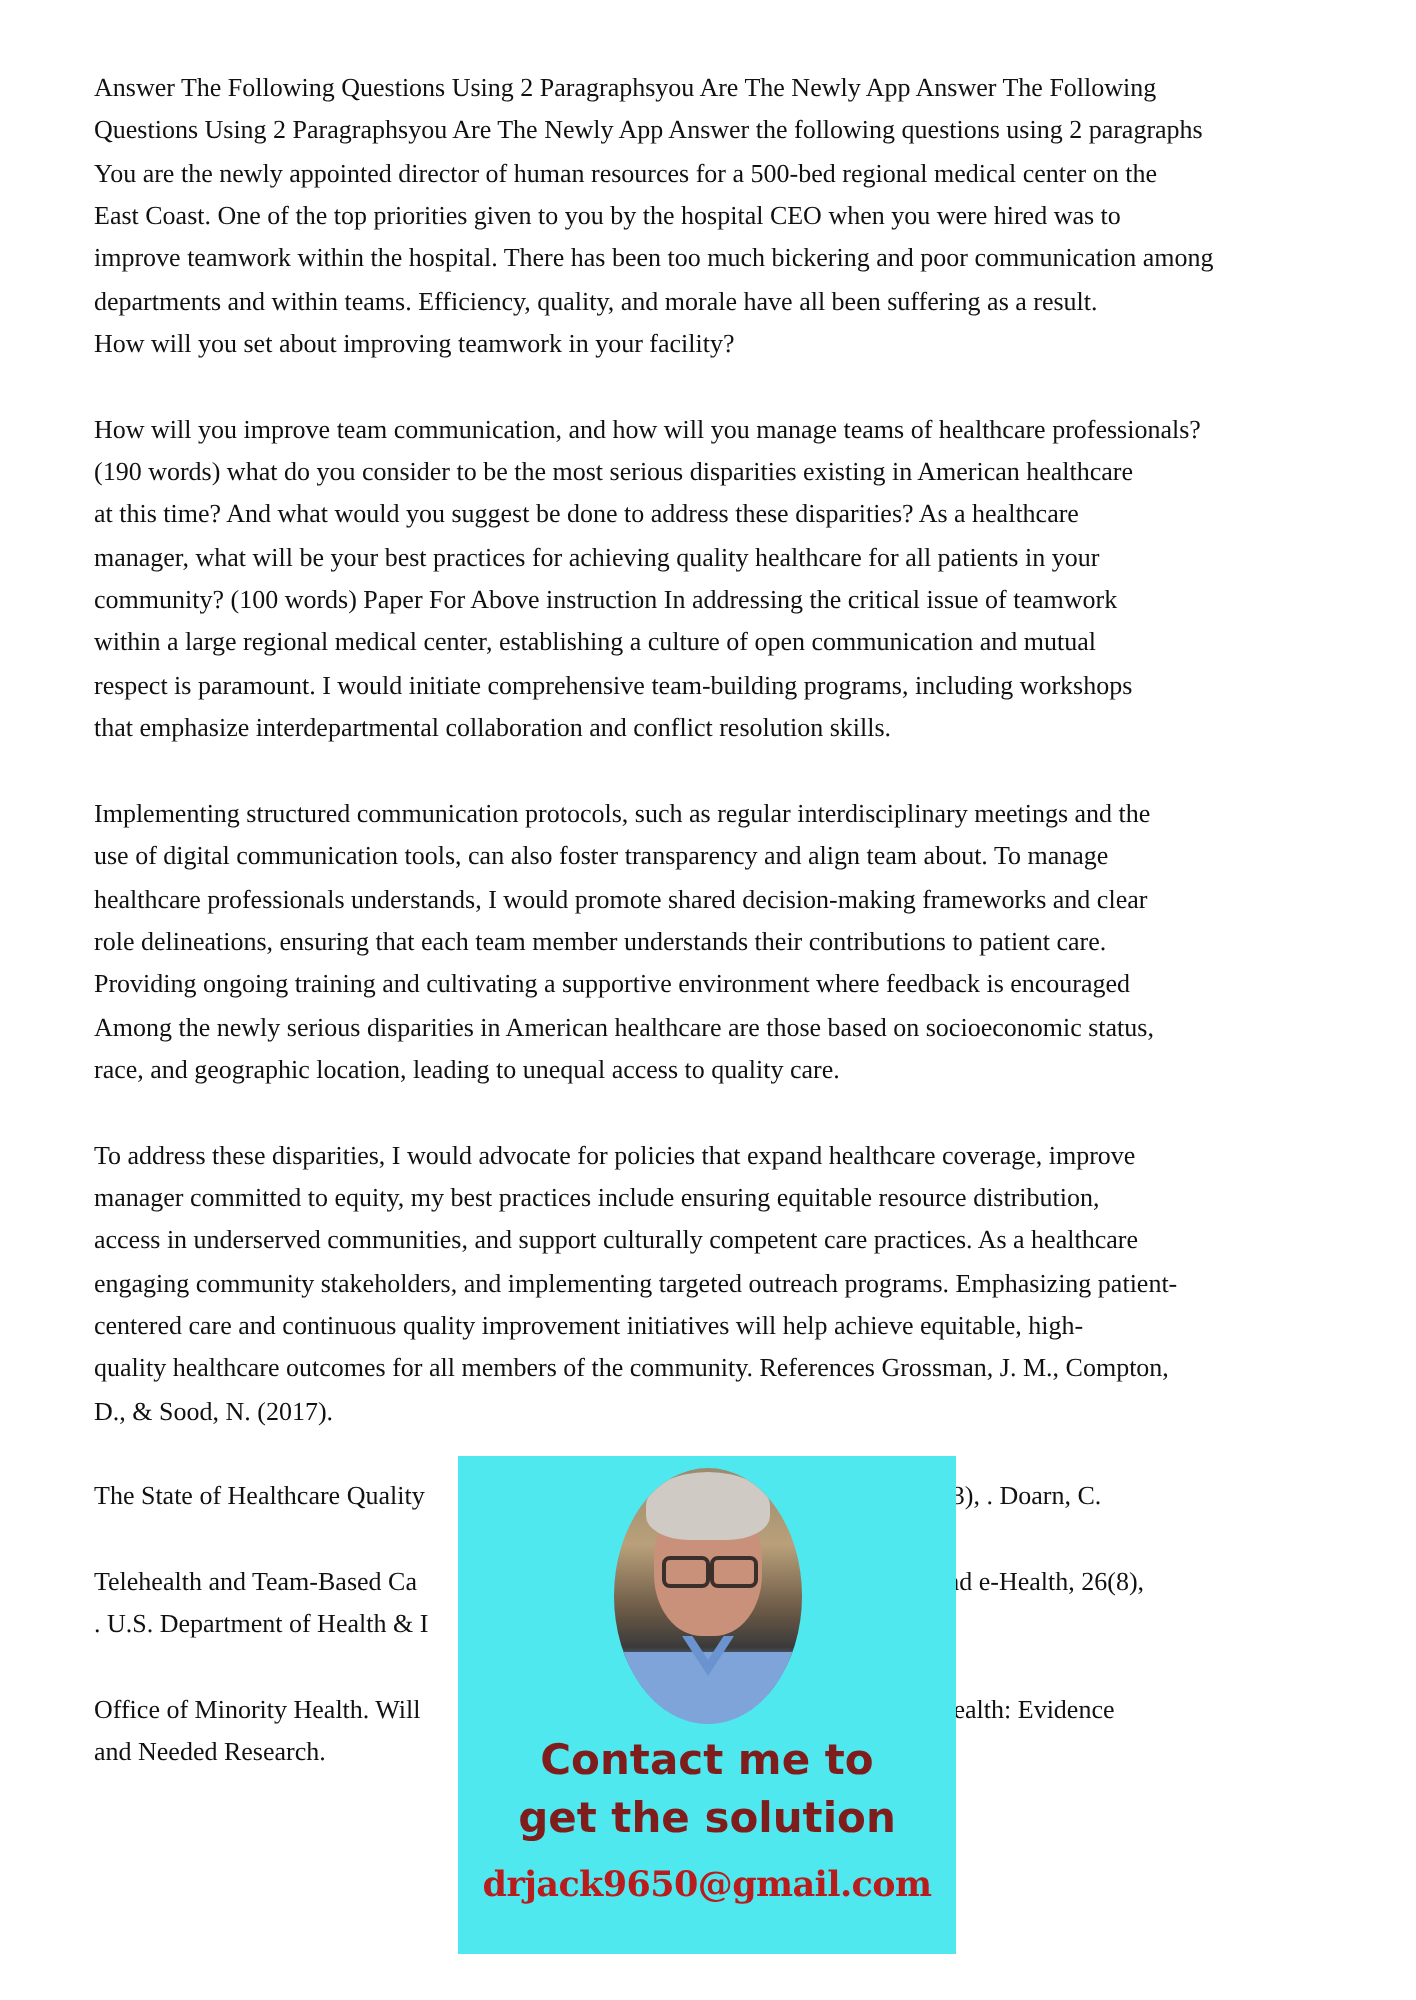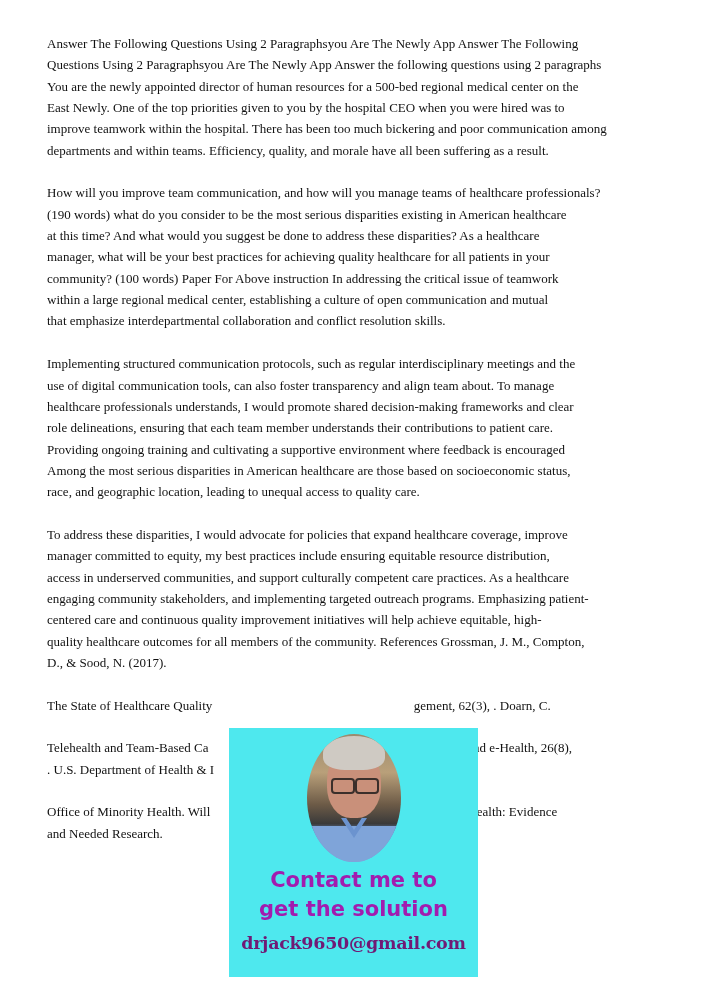--- a/index.html
+++ b/index.html
@@ -84,66 +84,68 @@
     .promo-title {
       position: absolute;
       left: 0;
       top: 138px;
       width: 249px;
       text-align: center;
       font-family: "DejaVu Sans", "Liberation Sans", sans-serif;
       font-weight: bold;
       font-size: 21px;
       line-height: 29px;
-      color: #a21caf;
+      color: #7f1d1d;
     }
     .promo-email {
       position: absolute;
       left: 0;
       top: 203px;
       width: 249px;
       text-align: center;
       font-family: "DejaVu Serif", "Liberation Serif", serif;
       font-weight: bold;
       font-size: 17.5px;
       line-height: 24px;
-      color: #701a75;
+      color: #b91c1c;
       letter-spacing: -0.3px;
     }
   </style>
 </head>
 <body>
 
 <div class="doc">
   <div>
     <span class="line">Answer The Following Questions Using 2 Paragraphsyou Are The Newly App Answer The Following</span>
     <span class="line">Questions Using 2 Paragraphsyou Are The Newly App Answer the following questions using 2 paragraphs</span>
     <span class="line">You are the newly appointed director of human resources for a 500-bed regional medical center on the</span>
-    <span class="line">East Newly. One of the top priorities given to you by the hospital CEO when you were hired was to</span>
+    <span class="line">East Coast. One of the top priorities given to you by the hospital CEO when you were hired was to</span>
     <span class="line">improve teamwork within the hospital. There has been too much bickering and poor communication among</span>
     <span class="line">departments and within teams. Efficiency, quality, and morale have all been suffering as a result.</span>
+    <span class="line">How will you set about improving teamwork in your facility?</span>
   </div>
   <span class="gap"></span>
   <div>
     <span class="line">How will you improve team communication, and how will you manage teams of healthcare professionals?</span>
     <span class="line">(190 words) what do you consider to be the most serious disparities existing in American healthcare</span>
     <span class="line">at this time? And what would you suggest be done to address these disparities? As a healthcare</span>
     <span class="line">manager, what will be your best practices for achieving quality healthcare for all patients in your</span>
     <span class="line">community? (100 words) Paper For Above instruction In addressing the critical issue of teamwork</span>
     <span class="line">within a large regional medical center, establishing a culture of open communication and mutual</span>
+    <span class="line">respect is paramount. I would initiate comprehensive team-building programs, including workshops</span>
     <span class="line">that emphasize interdepartmental collaboration and conflict resolution skills.</span>
   </div>
   <span class="gap"></span>
   <div>
     <span class="line">Implementing structured communication protocols, such as regular interdisciplinary meetings and the</span>
     <span class="line">use of digital communication tools, can also foster transparency and align team about. To manage</span>
     <span class="line">healthcare professionals understands, I would promote shared decision-making frameworks and clear</span>
     <span class="line">role delineations, ensuring that each team member understands their contributions to patient care.</span>
     <span class="line">Providing ongoing training and cultivating a supportive environment where feedback is encouraged</span>
-    <span class="line">Among the most serious disparities in American healthcare are those based on socioeconomic status,</span>
+    <span class="line">Among the newly serious disparities in American healthcare are those based on socioeconomic status,</span>
     <span class="line">race, and geographic location, leading to unequal access to quality care.</span>
   </div>
   <span class="gap"></span>
   <div>
     <span class="line">To address these disparities, I would advocate for policies that expand healthcare coverage, improve</span>
     <span class="line">manager committed to equity, my best practices include ensuring equitable resource distribution,</span>
     <span class="line">access in underserved communities, and support culturally competent care practices. As a healthcare</span>
     <span class="line">engaging community stakeholders, and implementing targeted outreach programs. Emphasizing patient-</span>
     <span class="line">centered care and continuous quality improvement initiatives will help achieve equitable, high-</span>
     <span class="line">quality healthcare outcomes for all members of the community. References Grossman, J. M., Compton,</span>

